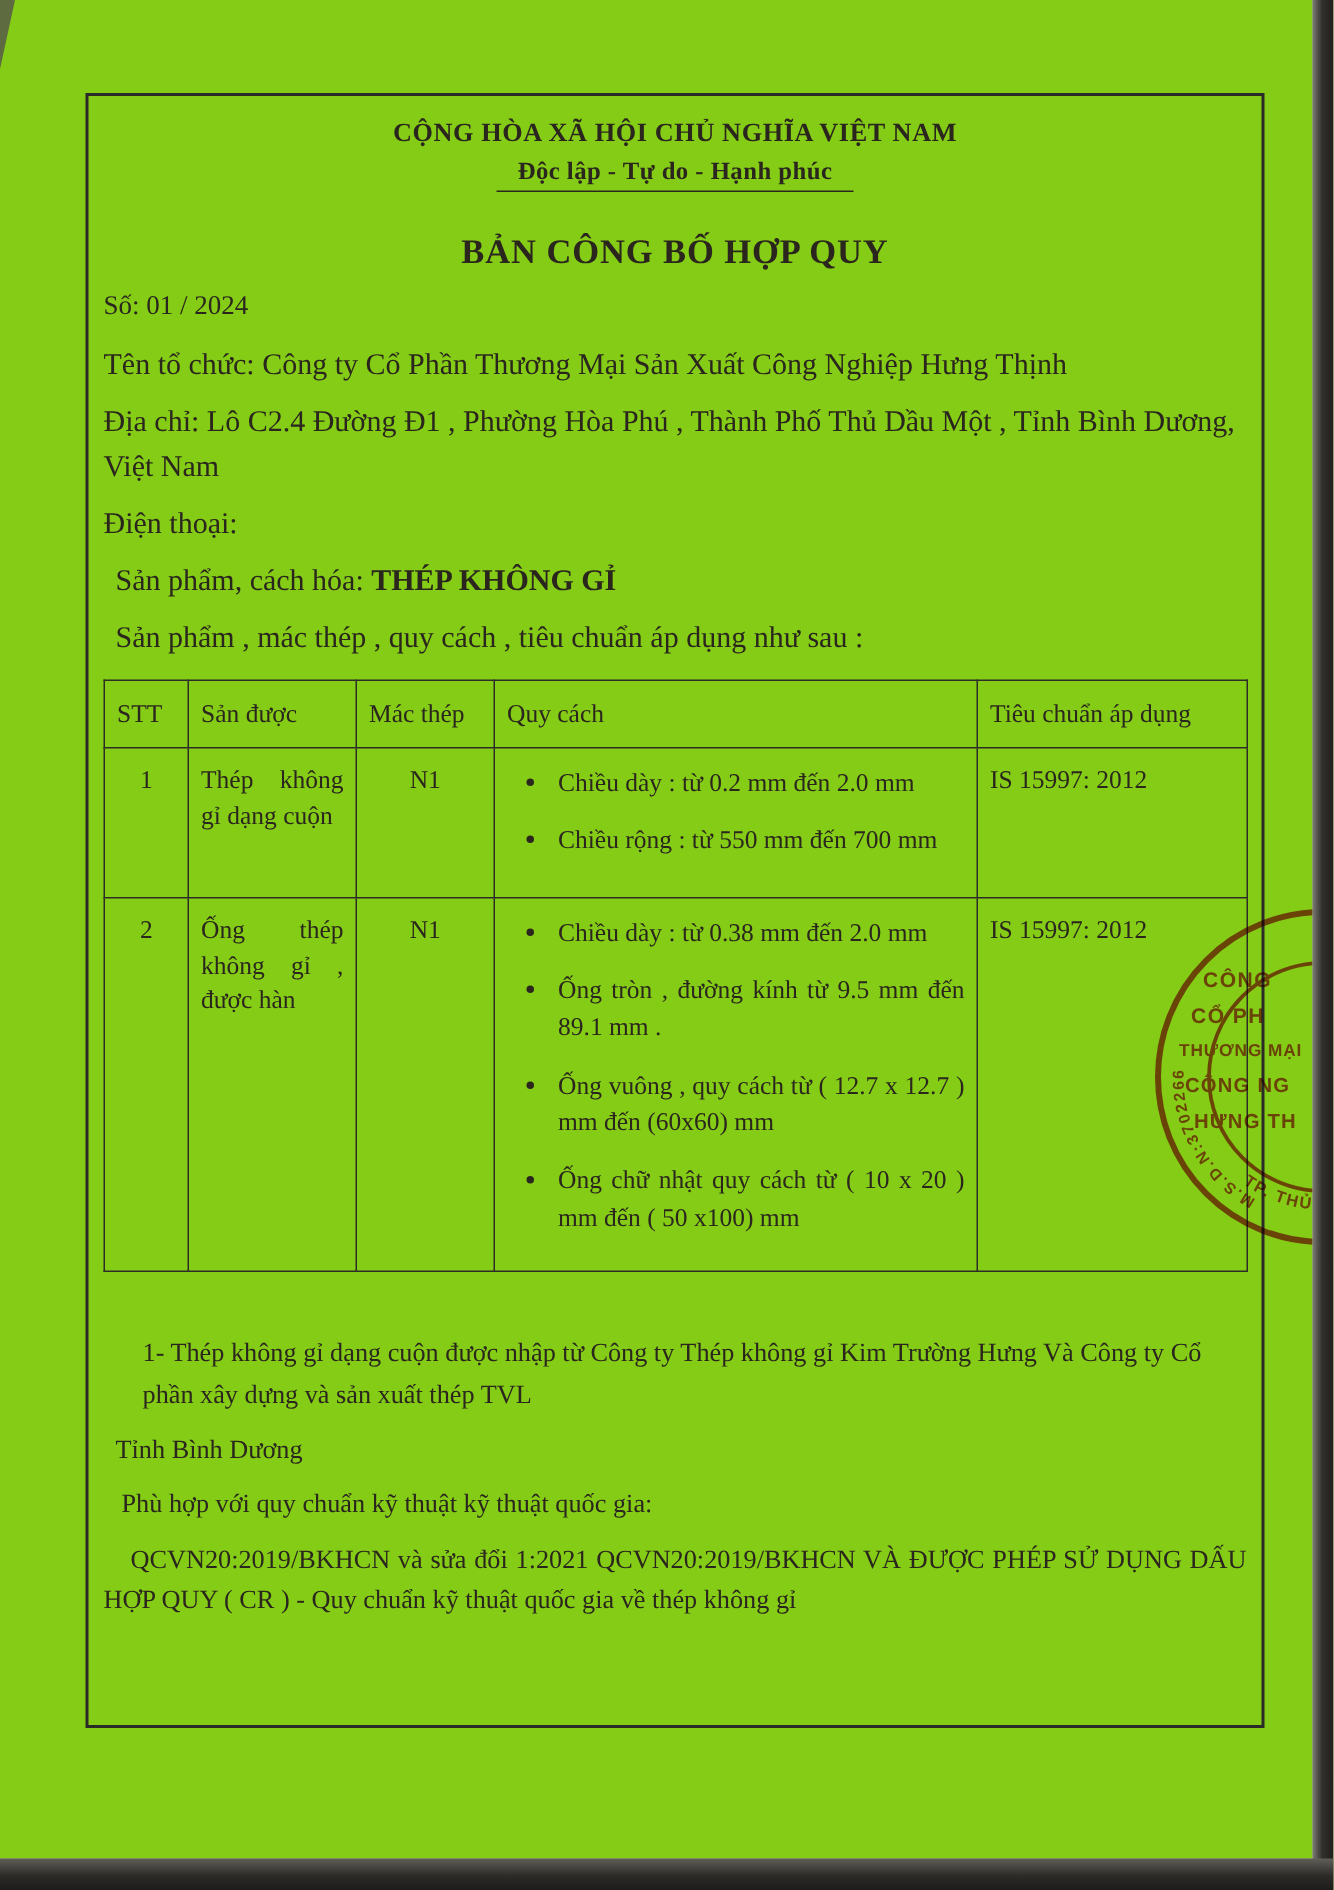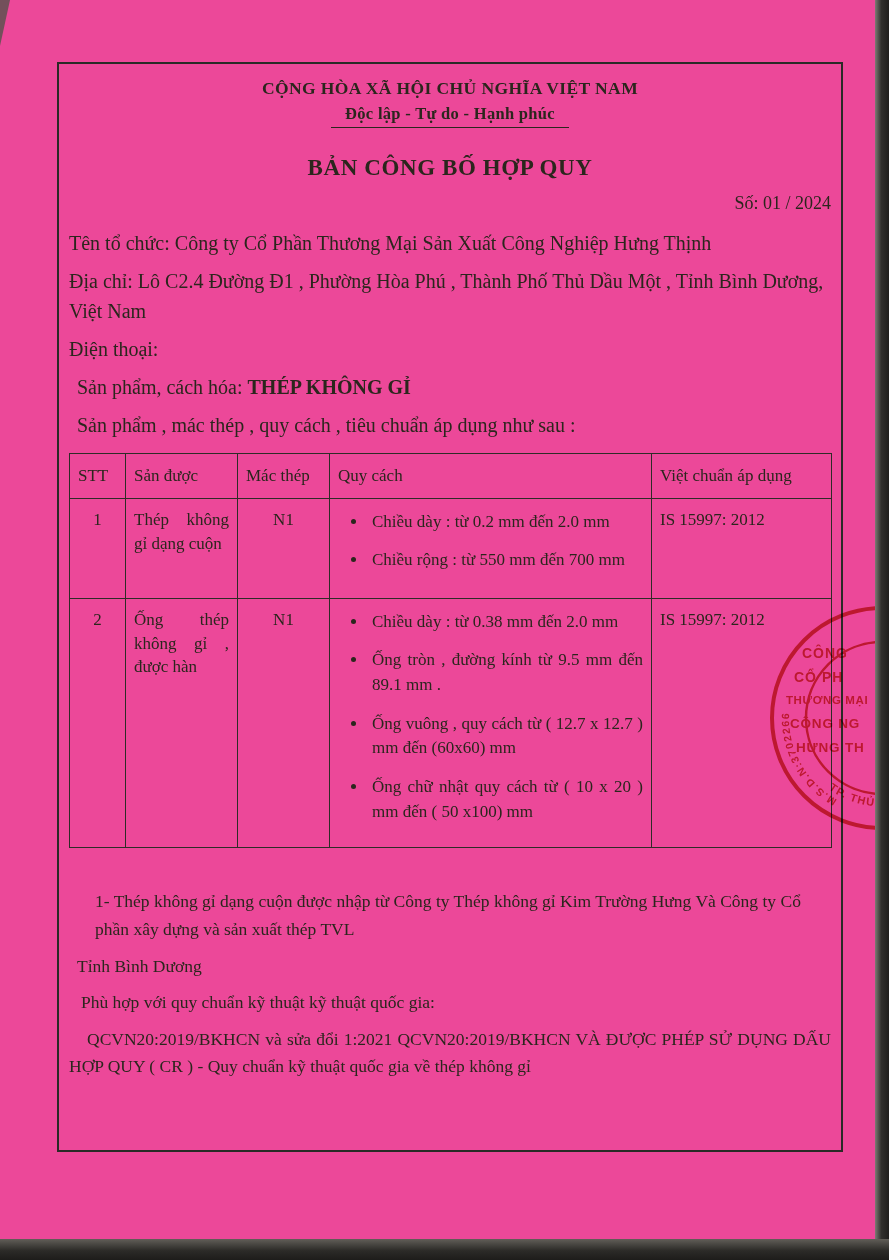--- a/index.html
+++ b/index.html
@@ -4,21 +4,21 @@
 <style>
   html,body{margin:0;padding:0;}
   body{
     width:889px;height:1260px;position:relative;overflow:hidden;
     background:#b9b6ae;
     font-family:"Liberation Serif","DejaVu Serif",serif;
     color:#2b261d;
   }
   .paper{
     position:absolute;left:0;top:0;width:875px;height:1239px;
-    background:#ec4899;overflow:hidden;
+    background:#84cc16;overflow:hidden;
   }
   .edge-right{position:absolute;right:0;top:0;width:14px;height:1260px;
     background:linear-gradient(to right,#7d7b74,#31302d 45%,#201f1d);}
   .edge-bottom{position:absolute;left:0;bottom:0;width:889px;height:21px;
     background:linear-gradient(to bottom,#615e58,#2c2b28 55%,#1d1c1a);}
   .corner-tl{position:absolute;left:0;top:0;width:0;height:0;
     border-left:10px solid #55524b;border-bottom:46px solid transparent;opacity:.8;}
 
   .frame{
     position:absolute;left:57px;top:62px;width:786px;height:1090px;
@@ -26,21 +26,21 @@
     padding:12px 10px;
   }
 
   .nat-header{text-align:center;margin-top:2px;}
   .nat1{font-weight:bold;font-size:17.5px;letter-spacing:.4px;}
   .nat2-wrap{margin-top:5px;}
   .nat2{display:inline-block;font-weight:bold;font-size:16.5px;
     padding:0 14px 3px;border-bottom:1.8px solid #2b261d;letter-spacing:.3px;}
 
   .title{text-align:center;font-weight:bold;font-size:23px;letter-spacing:.6px;margin-top:27px;}
-  .doc-no{text-align:right;font-size:18px;margin-top:12px;}
+  .doc-no{text-align:left;font-size:18px;margin-top:12px;}
 
   .intro{margin-top:14px;}
   .intro p{margin:8px 0;line-height:1.5;font-size:20px;}
   .pad8{padding-left:8px;}
   .bold{font-weight:bold;}
 
   table.spec{border-collapse:collapse;width:100%;margin-top:13px;table-layout:fixed;}
   table.spec th,table.spec td{
     border:1.7px solid #2e2c27;vertical-align:top;
     padding:9px 8px;font-size:17px;line-height:1.4;
@@ -102,21 +102,21 @@
           <col class="c-mt">
           <col class="c-qc">
           <col class="c-tc">
       </colgroup>
       <thead>
         <tr>
           <th class="center">STT</th>
           <th>Sản được</th>
           <th>Mác thép</th>
           <th>Quy cách</th>
-          <th>Việt chuẩn áp dụng</th>
+          <th>Tiêu chuẩn áp dụng</th>
         </tr>
       </thead>
       <tbody>
         <tr class="r1">
           <td class="center">1</td>
           <td class="justify">Thép không gỉ dạng cuộn</td>
           <td class="center">N1</td>
           <td class="qc">
             <ul>
               <li>Chiều dày : từ 0.2 mm đến 2.0 mm</li>

